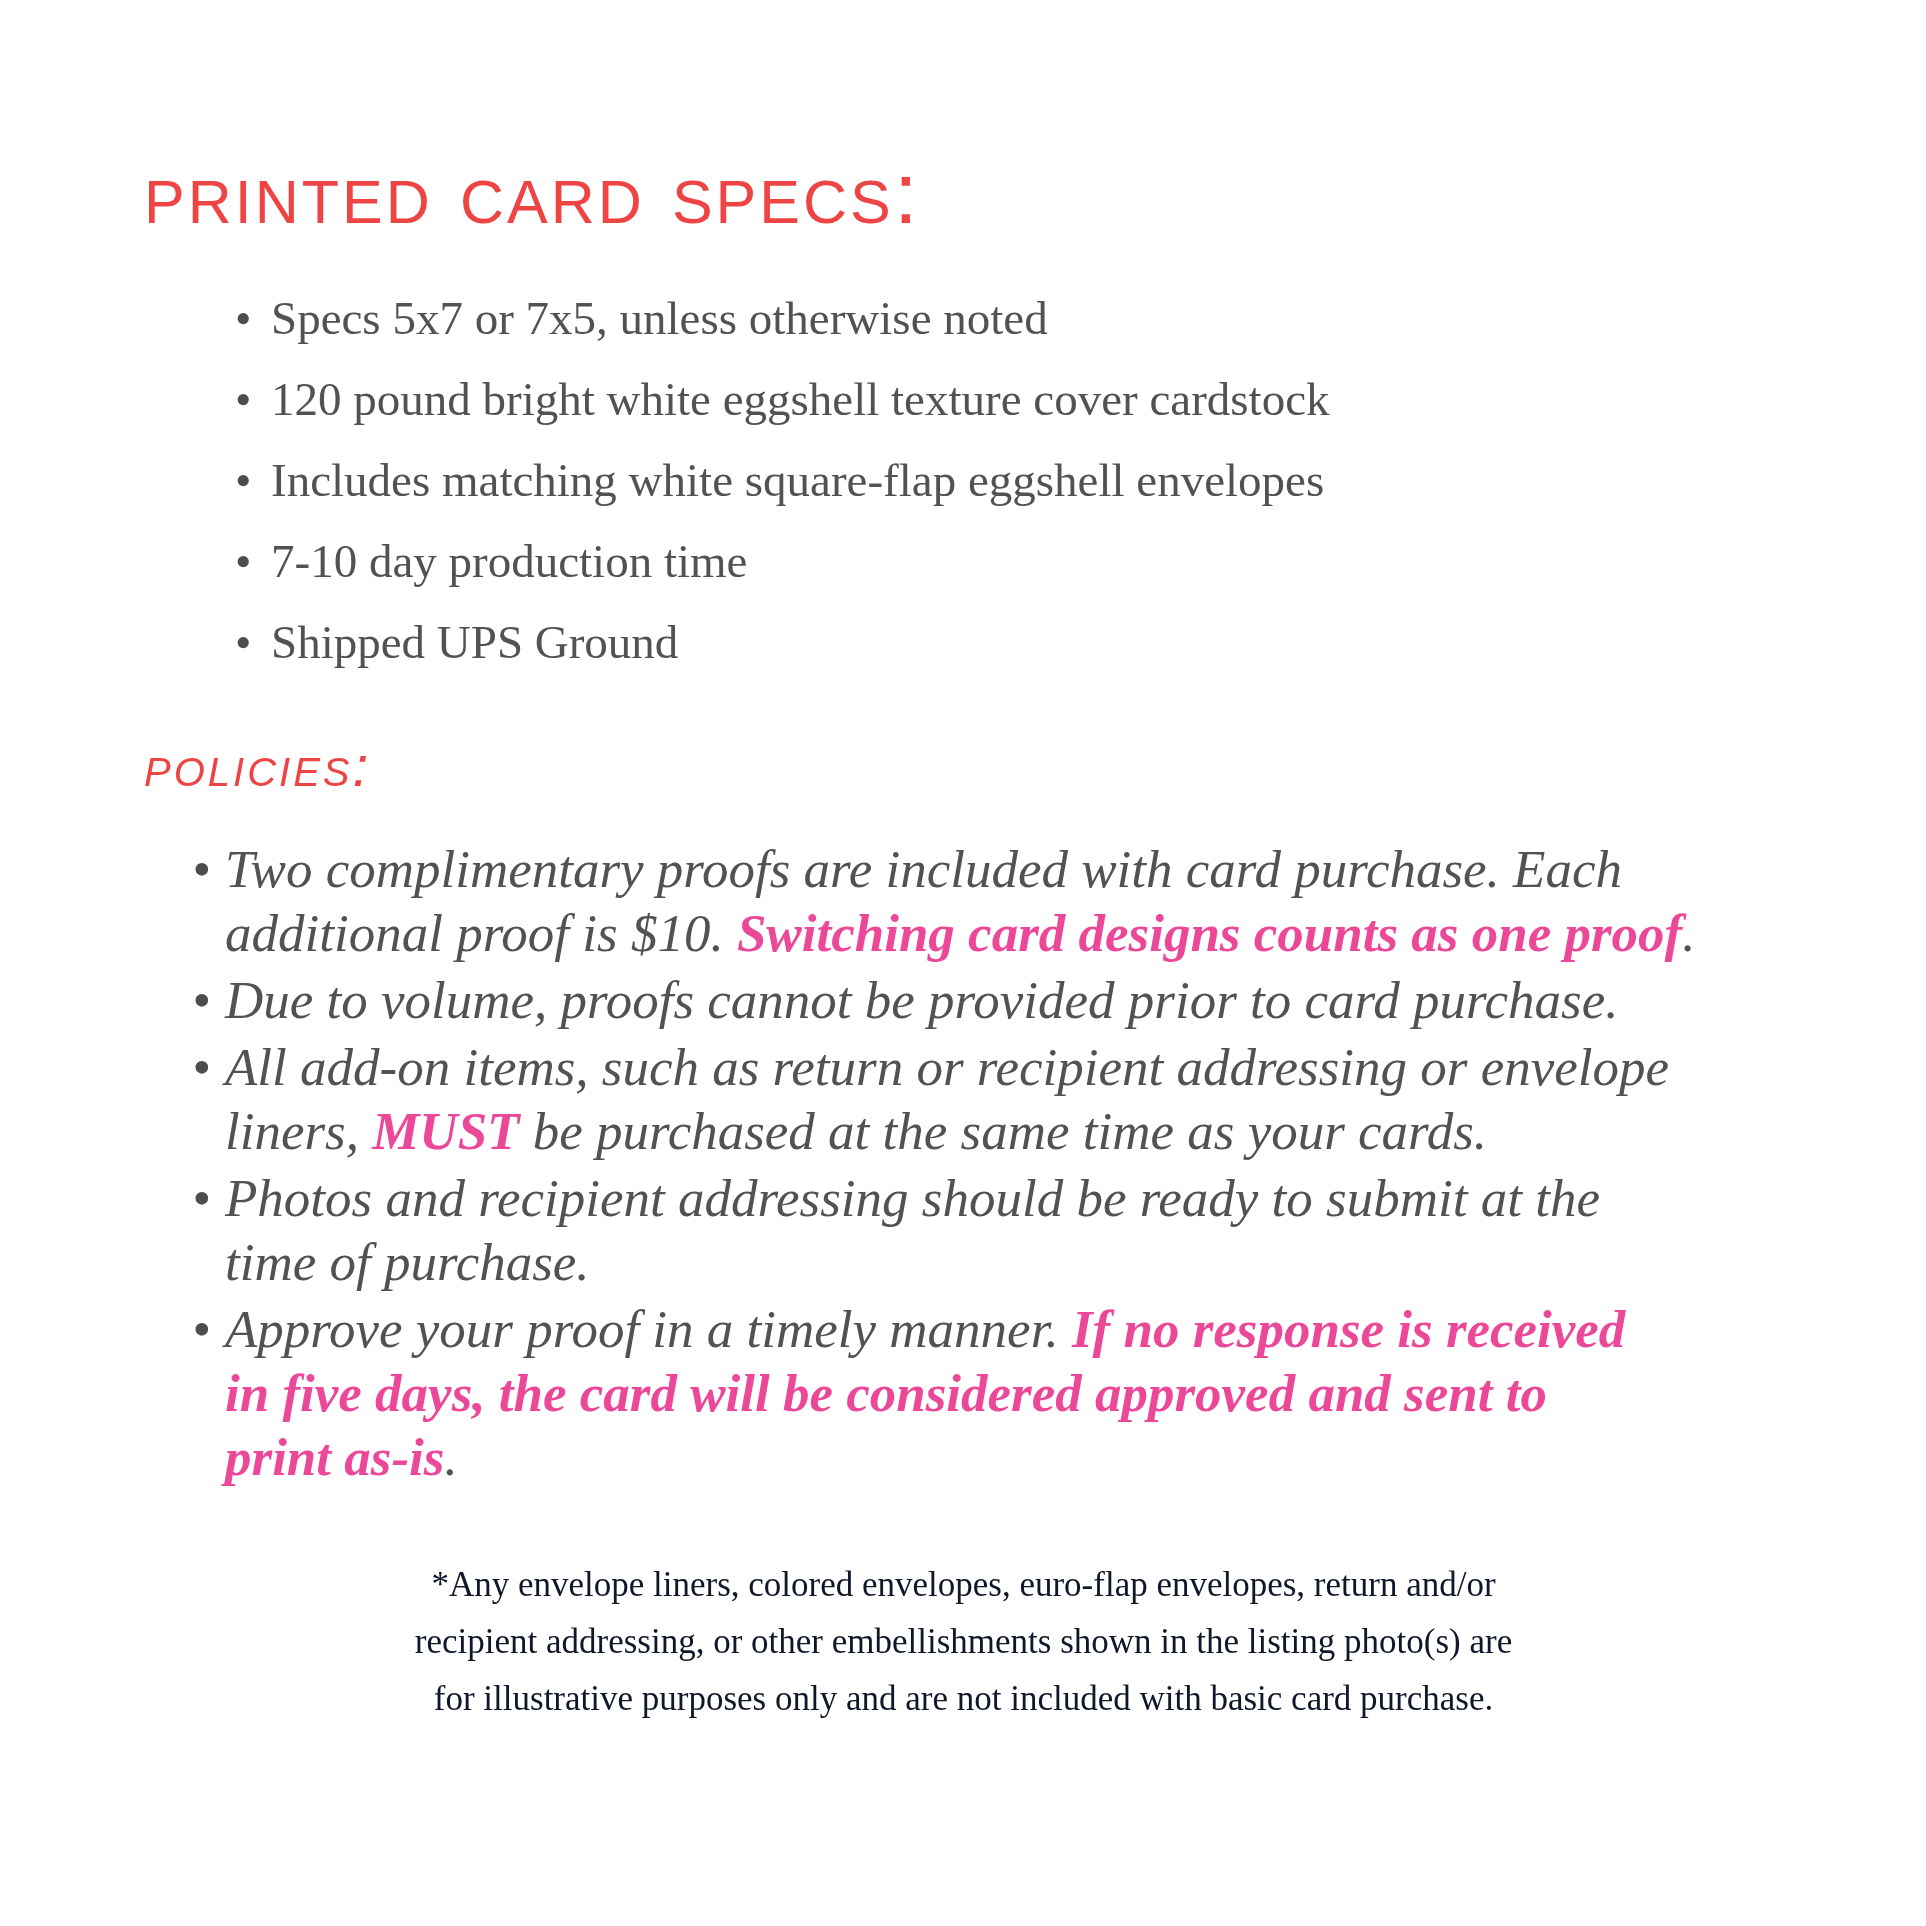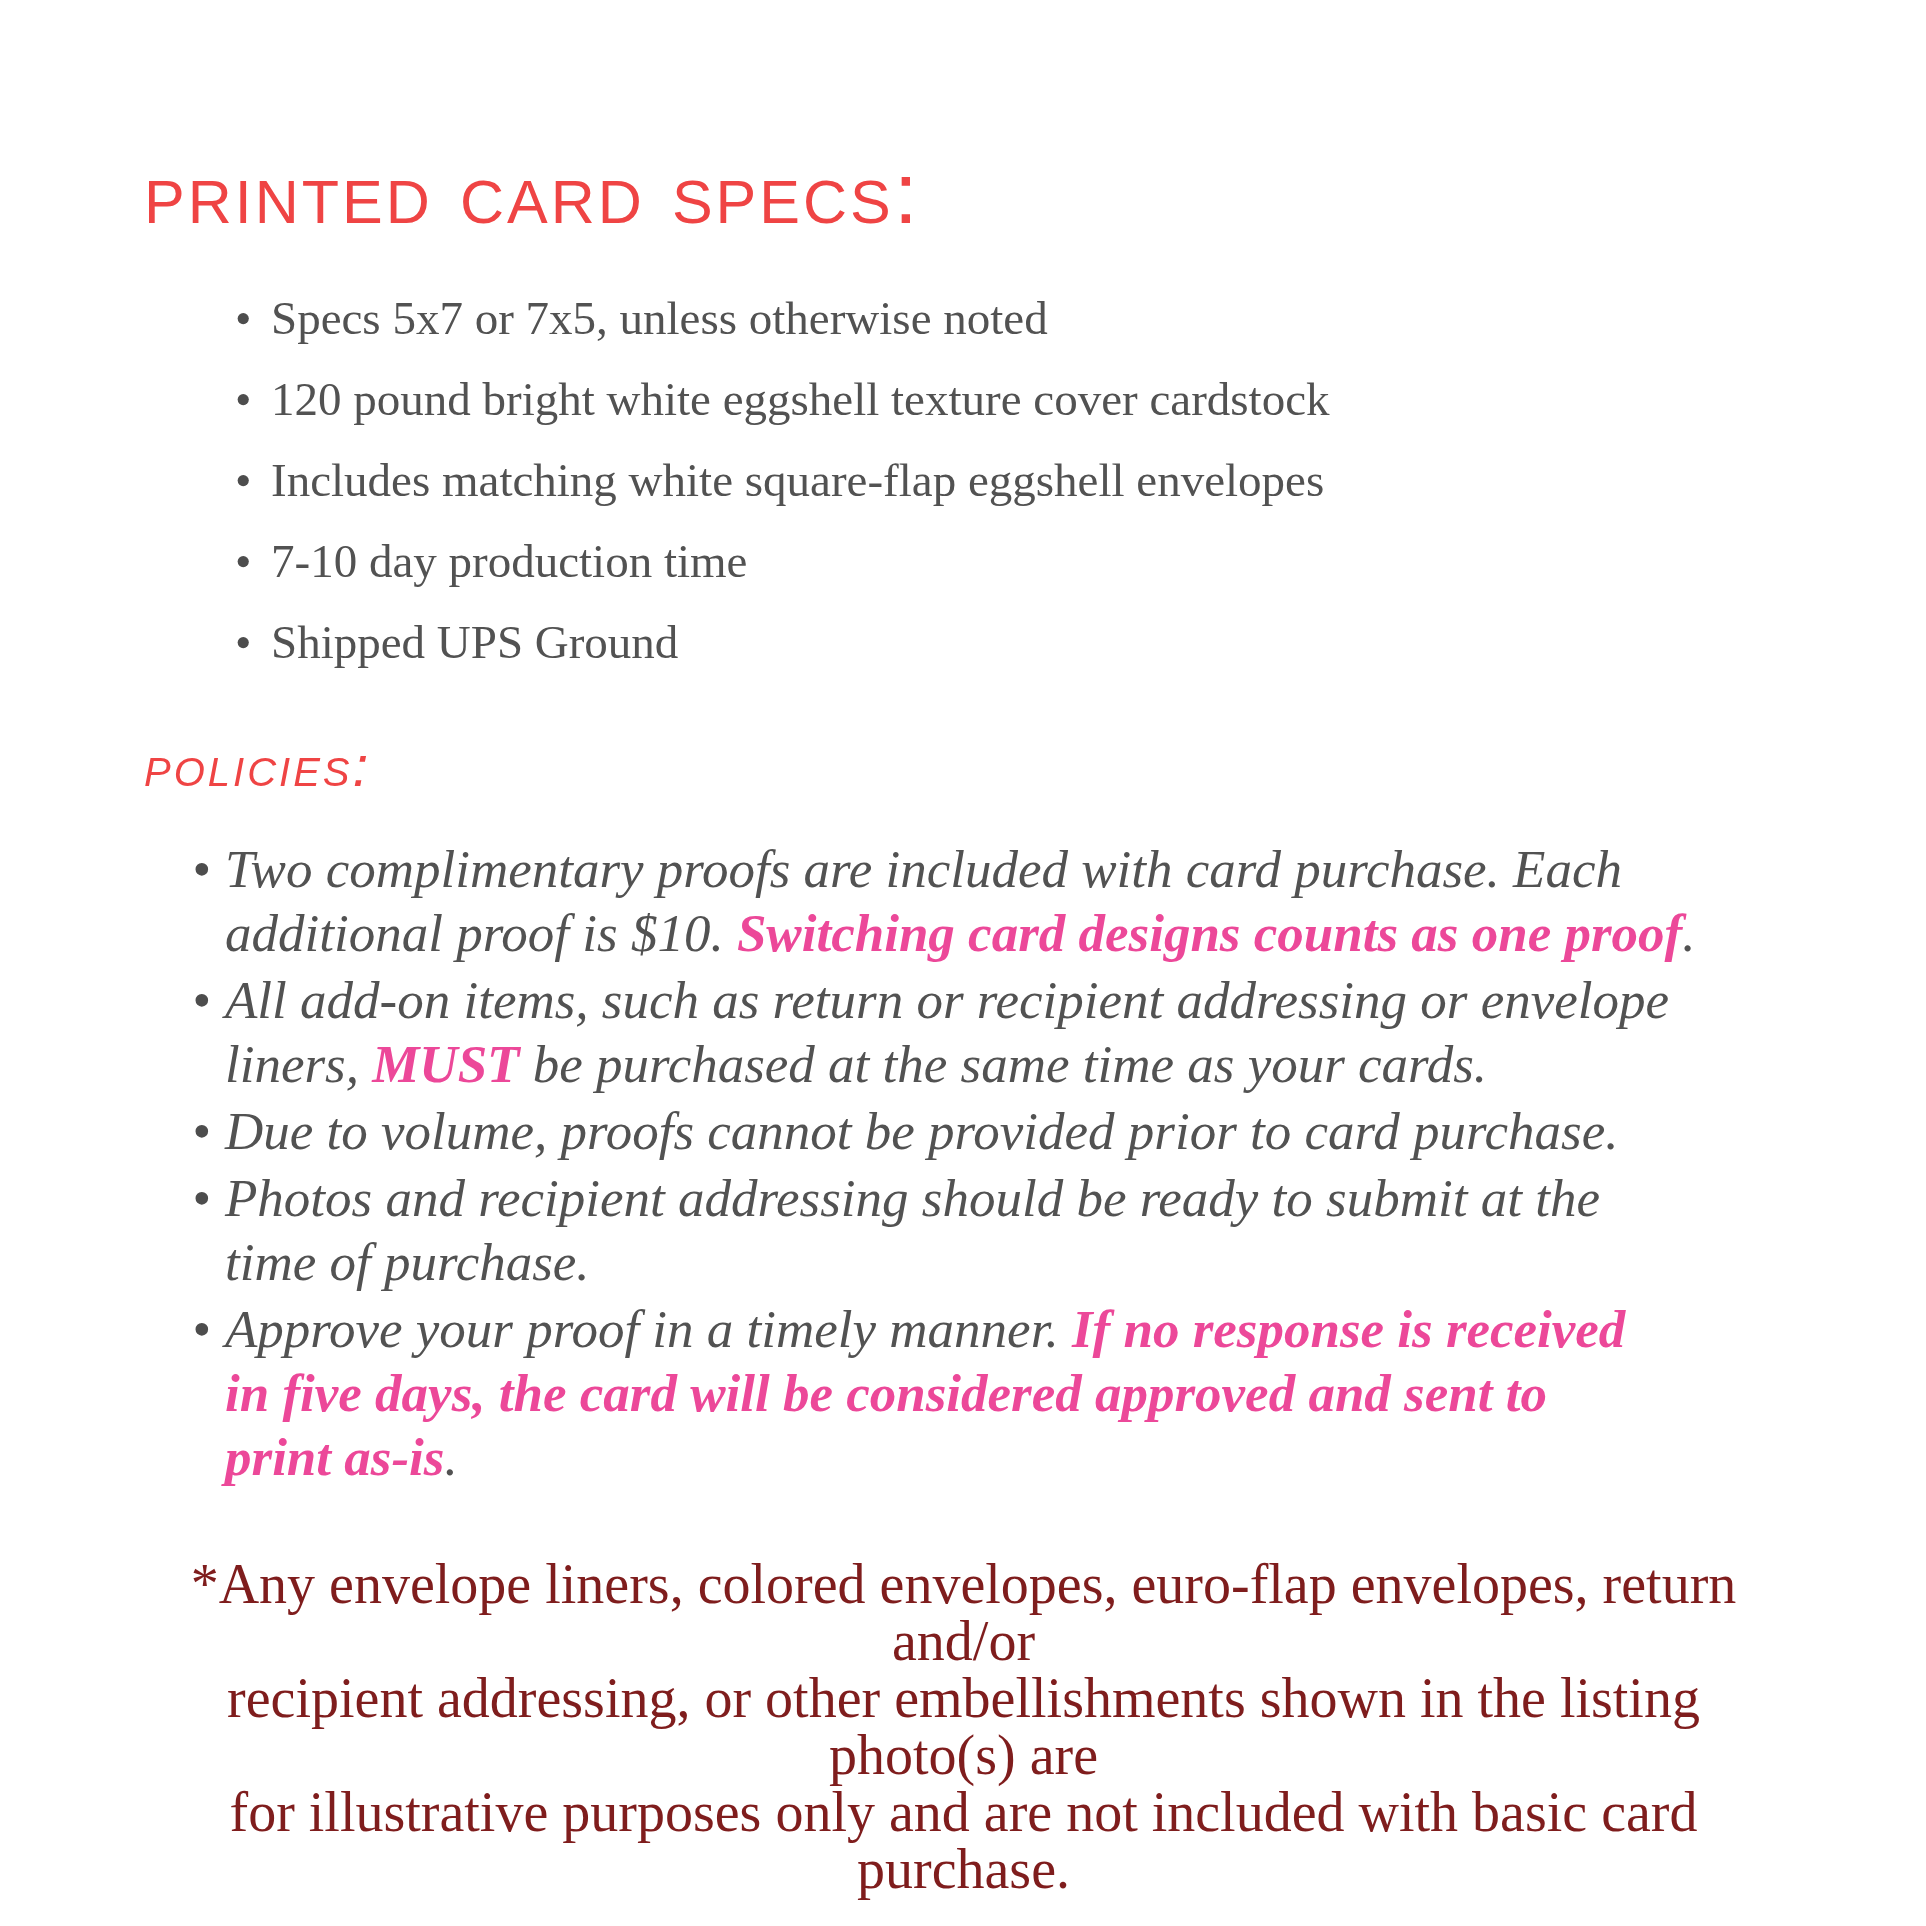--- a/index.html
+++ b/index.html
@@ -64,22 +64,22 @@
 
   ul.policies li strong {
     font-weight: 700;
     color: #ec4899;
     text-align: center;
   }
 
   .footnote {
     margin-top: 67px;
     text-align: center;
-    color: #7f1d1d;
-    font-size: 56px;
+    color: #0f172a;
+    font-size: 35px;
     line-height: 57px;
   }
 </style>
 </head>
 <body>
 
 <div class="page">
 
   <h1 class="section-heading h1">Printed Card Specs:</h1>
 
@@ -89,23 +89,23 @@
       <li>Includes matching white square-flap eggshell envelopes</li>
       <li>7-10 day production time</li>
       <li>Shipped UPS Ground</li>
     </ul>
 
   <h1 class="section-heading h2">Policies:</h1>
 
   <ul class="bullet-list policies">
       <li><span>Two complimentary proofs are included with card purchase. Each
 additional proof is $10. </span><strong>Switching card designs counts as one proof</strong><span>.</span></li>
+      <li><span>Due to volume, proofs cannot be provided prior to card purchase.</span></li>
       <li><span>All add-on items, such as return or recipient addressing or envelope
 liners, </span><strong>MUST</strong><span> be purchased at the same time as your cards.</span></li>
-      <li><span>Due to volume, proofs cannot be provided prior to card purchase.</span></li>
       <li><span>Photos and recipient addressing should be ready to submit at the
 time of purchase.</span></li>
       <li><span>Approve your proof in a timely manner. </span><strong>If no response is received
 in five days, the card will be considered approved and sent to
 print as-is</strong><span>.</span></li>
     </ul>
 
   <div class="footnote">
     <div>*Any envelope liners, colored envelopes, euro-flap envelopes, return and/or</div>
     <div>recipient addressing, or other embellishments shown in the listing photo(s) are</div>

